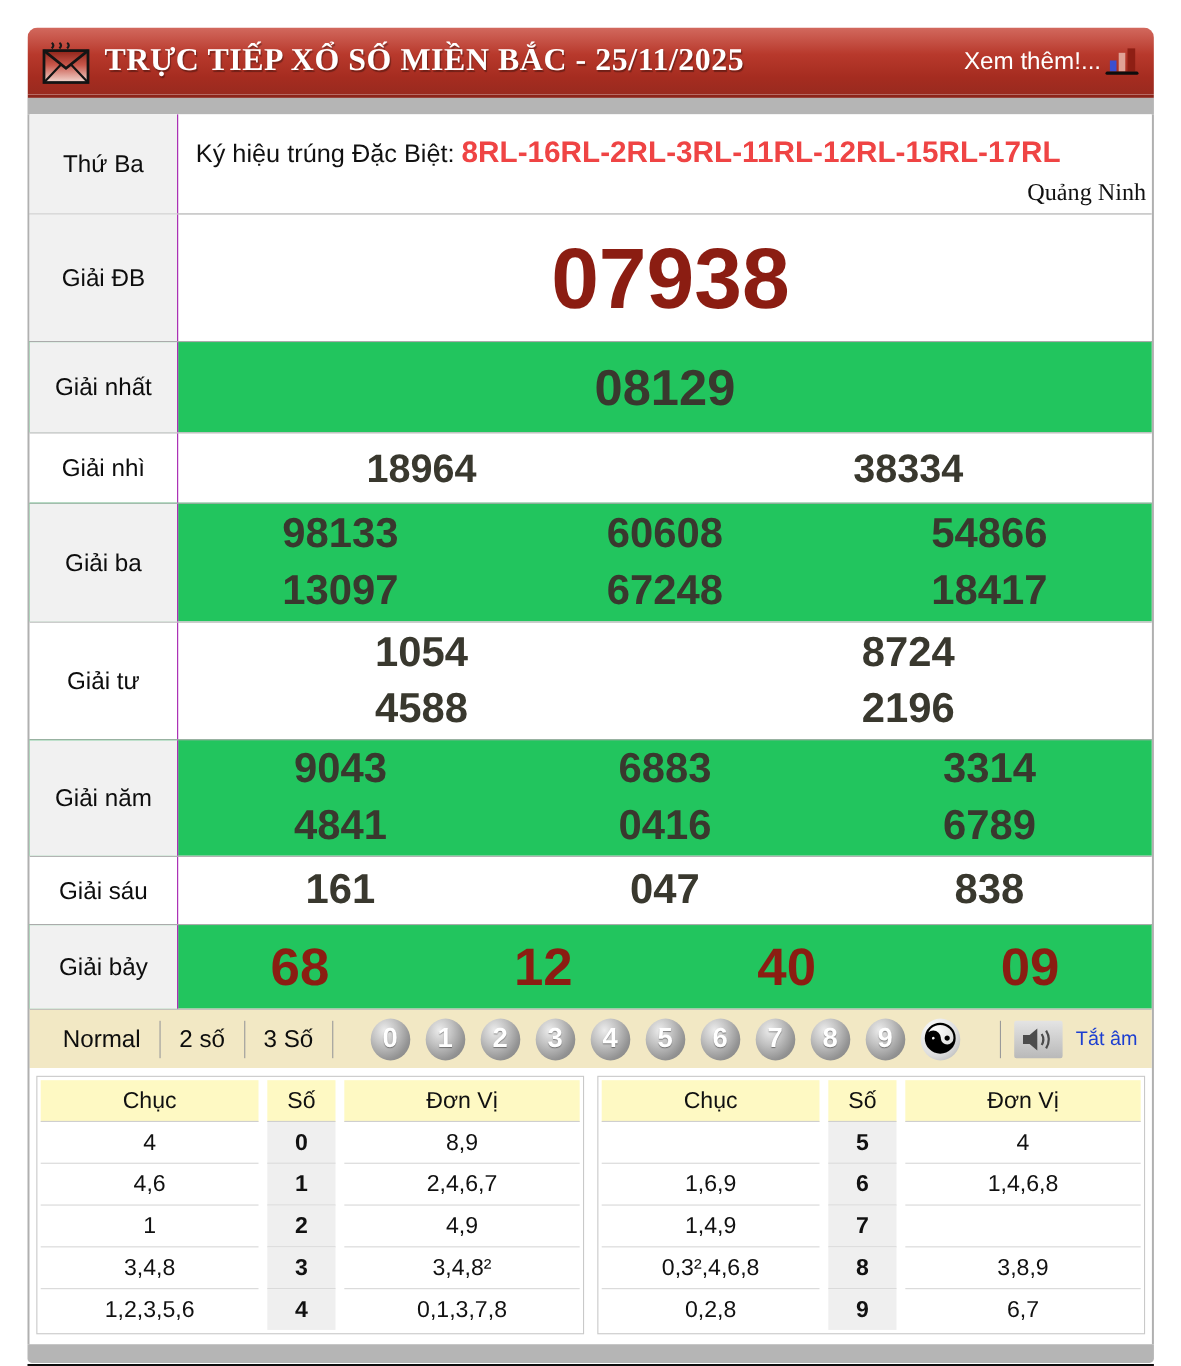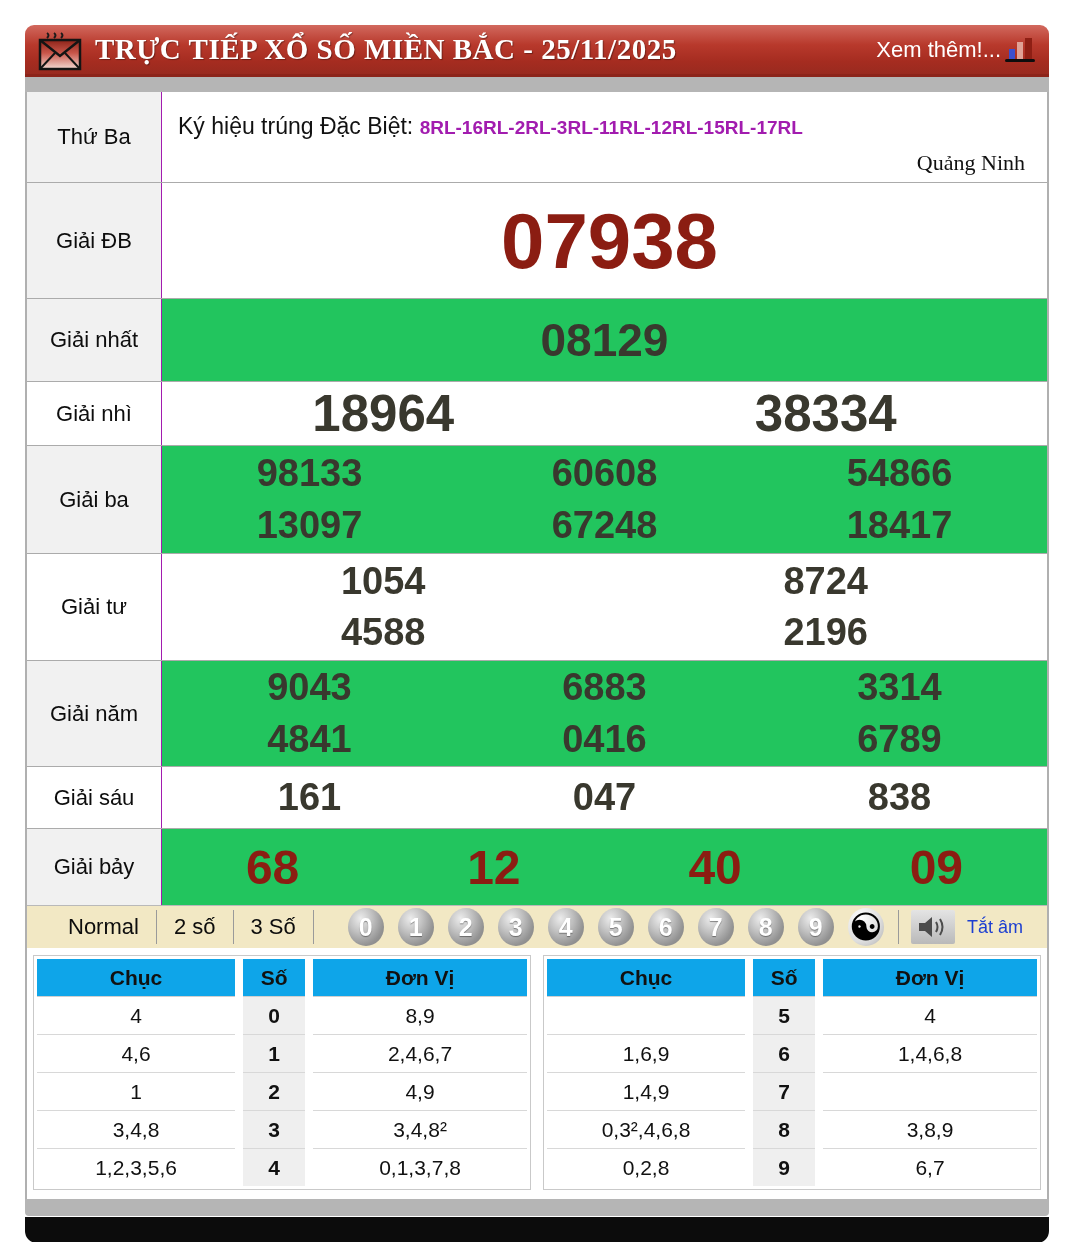--- a/index.html
+++ b/index.html
@@ -4,21 +4,21 @@
 <style>
   html,body { margin:0; padding:0; }
   body {
     width:1074px; height:1242px; overflow:hidden; background:#fff;
     font-family:"Liberation Sans", sans-serif; color:#111; position:relative;
   }
   .container { width:1024px; margin:25px auto 0; position:relative; }
 
   
   .header {
-    height:52px; border-radius:9px 9px 0 0;
+    height:64px; border-radius:9px 9px 0 0;
     background:linear-gradient(#d2695e 0%, #b8392c 40%, #a52c20 75%, #992a1f 100%);
     display:flex; align-items:center; padding:0 12px; box-sizing:border-box;
     border-bottom:3px solid #8c241a;
   }
   .header-title {
     font-family:"Liberation Serif", serif; font-weight:bold; font-size:29px;
     color:#fff; margin-left:12px; letter-spacing:.5px; text-shadow:1px 1px 1px rgba(0,0,0,.35);
     white-space:nowrap;
   }
   .header-right { margin-left:auto; display:flex; align-items:center; gap:2px; }
@@ -33,64 +33,64 @@
   .plabel {
     width:135px; flex:0 0 135px; border-right:1px solid #a21caf;
     display:flex; align-items:center; justify-content:center;
     font-size:22px; color:#0d0d0d; text-align:center; box-sizing:border-box;
   }
   .plabel.lg { background:#f1f1f1; }
   .pcontent { flex:1; display:flex; flex-direction:column; justify-content:center; position:relative; }
 
   .info-row { min-height:90px; }
   .info-text { padding:10px 16px 30px 16px; font-size:23px; line-height:1.55; }
-  .info-codes { font-weight:bold; font-size:19px; color:#a21caf; }
-  .province { position:absolute; right:22px; bottom:6px; font-family:"Liberation Serif", serif; font-size:22px; color:#111; }
+  .info-codes { font-weight:bold; font-size:27px; color:#ef4444; }
+  .province { position:absolute; right:5px; bottom:6px; font-family:"Liberation Serif", serif; font-size:22px; color:#111; }
 
   .num { font-weight:bold; color:#39382e; text-align:center; }
   .num.red { color:#8b1d12; }
   .db-row { min-height:115px;gap:10px; }
   .db-val { font-size:78px; color:#8b1d12; font-weight:bold; text-align:center; line-height:1; }
   .first-row { min-height:82px; }
   .first-val { font-size:46px; font-weight:bold; color:#39382e; text-align:center; line-height:1; }
   .grid2 { display:grid; grid-template-columns:1fr 1fr; }
   .grid3 { display:grid; grid-template-columns:1fr 1fr 1fr; }
   .grid4 { display:grid; grid-template-columns:1fr 1fr 1fr 1fr; }
-  .second-row { min-height:63px; } .second-row .num { font-size:51px; }
+  .second-row { min-height:63px; } .second-row .num { font-size:36px; }
   .third-row { min-height:107px; } .third-row .num { font-size:38px; line-height:1.35; }
   .fourth-row { min-height:106px; } .fourth-row .num { font-size:38px; line-height:1.35; }
   .fifth-row { min-height:105px; } .fifth-row .num { font-size:38px; line-height:1.35;text-align:center; }
   .sixth-row { min-height:61px; } .sixth-row .num { font-size:38px; }
   .seventh-row { min-height:76px; } .seventh-row .num { font-size:48px; }
 
   
   .control-bar {
-    height:43px; background:#f2e8c4; border-top:1px solid #b9b9b9;
-    display:flex; align-items:center; padding:0 24px; box-sizing:border-box;
+    height:54px; background:#f2e8c4; border-top:1px solid #b9b9b9;
+    display:flex; align-items:center; padding:0 13px; box-sizing:border-box;
   }
   .mode-btn { font-size:22px; padding:0 17px; cursor:pointer; color:#0d0d0d; }
   .vsep { width:1px; height:34px; background:#9a9a9a; }
   .balls { display:flex; align-items:center; gap:14px; margin-left:34px; }
   .ball {
     width:36px; height:38px; border-radius:50%;
     background:radial-gradient(ellipse at 35% 28%, #ececec 0%, #c2c2c2 35%, #939393 70%, #7e7e7e 100%);
     color:#fff; font-weight:bold; font-size:25px; display:flex; align-items:center; justify-content:center;
     cursor:pointer; text-shadow:0 1px 1px rgba(0,0,0,.4);
   }
   .ball.yy { background:radial-gradient(ellipse at 35% 28%, #fff 0%, #ddd 60%, #aaa 100%); color:#000; font-size:37px; text-shadow:none; }
   .sound-group { margin-left:auto; display:flex; align-items:center; gap:12px; }
   .speaker-box { width:44px; height:34px; background:linear-gradient(#e4e4e4,#b9b9b9); display:flex; align-items:center; justify-content:center; border-radius:2px; }
   .mute-label { color:#1c3ed1; font-size:18px; cursor:pointer; }
 
   
   .stats { display:flex; gap:12px; padding:7px 6px 9px 6px; background:#fff; }
   .stat-table { flex:1; border:1px solid #c9c9c9; padding:3px; box-sizing:border-box; }
   .stat-grid { display:grid; grid-template-columns:1fr 62px 1.08fr; column-gap:8px; }
   .sc { text-align:center; font-size:21px; padding:7px 2px 6px 2px; border-bottom:1px solid #d8d8d8; min-height:23px; }
-  .sc.hdr { background:#0ea5e9; font-weight:bold; border-bottom:1px solid #cfcfcf; }
+  .sc.hdr { background:#fef9c3; font-weight:normal; border-bottom:1px solid #cfcfcf; }
   .sc.so { background:#efefef; font-weight:bold; }
   .stat-grid .sc:nth-last-child(-n+3) { border-bottom:none; }
 
   
   .bottom-gray { height:17px; background:#b5b5b5; border-radius:0 0 4px 4px; }
   .bottom-black { height:26px; background:#0c0c0c; border-radius:0 0 12px 12px; margin-top:1px; }
 </style>
 </head>
 <body>
 

